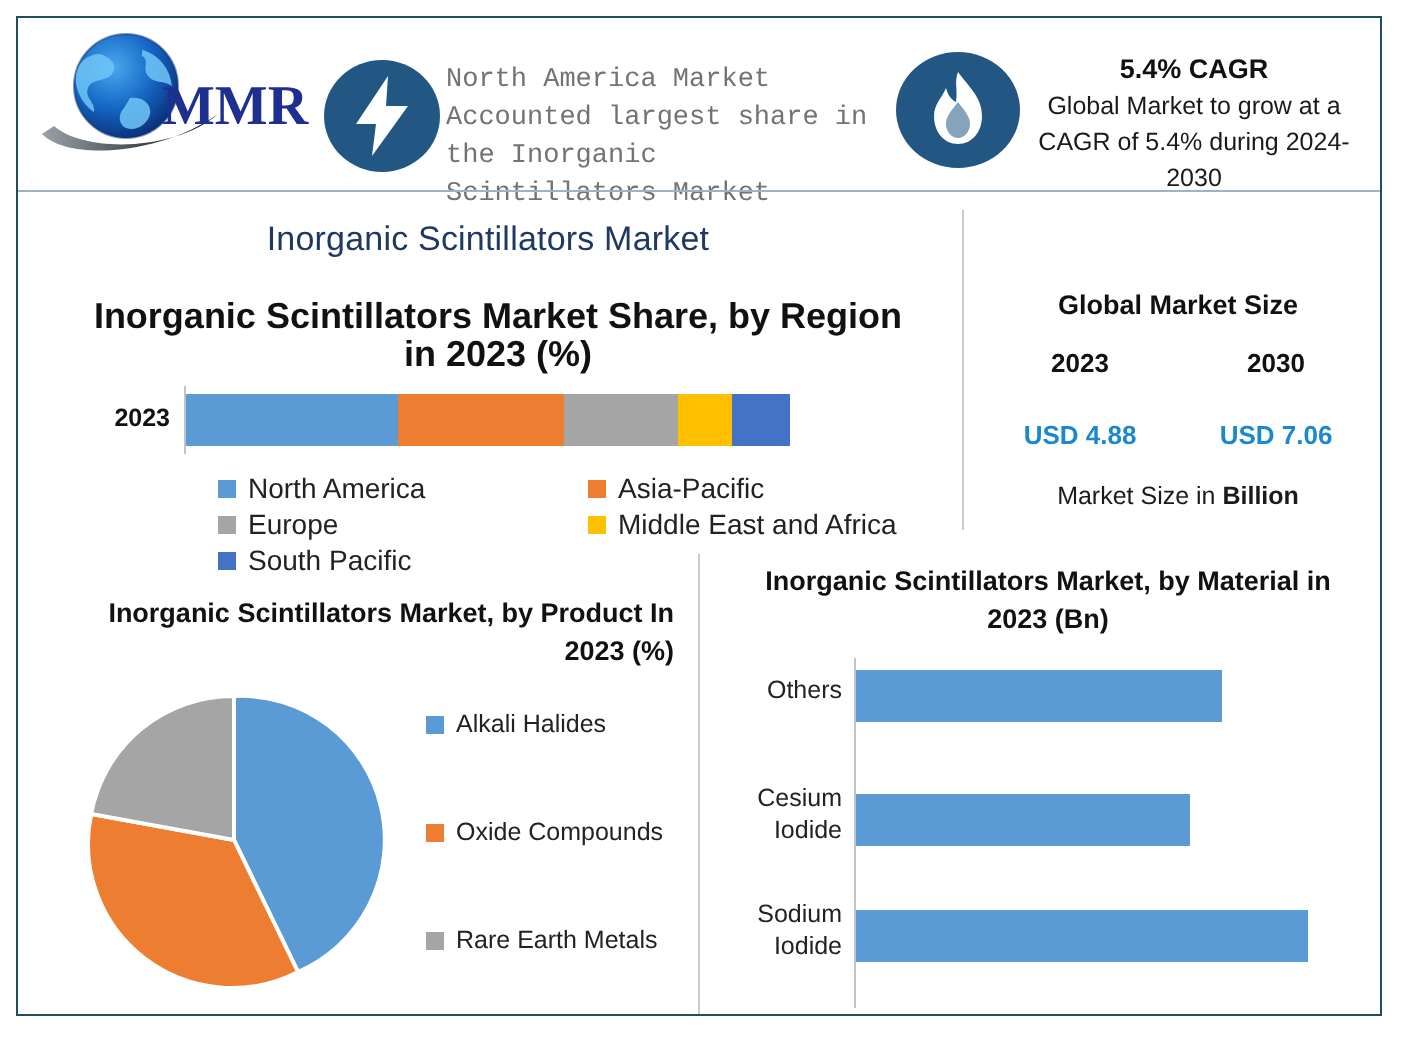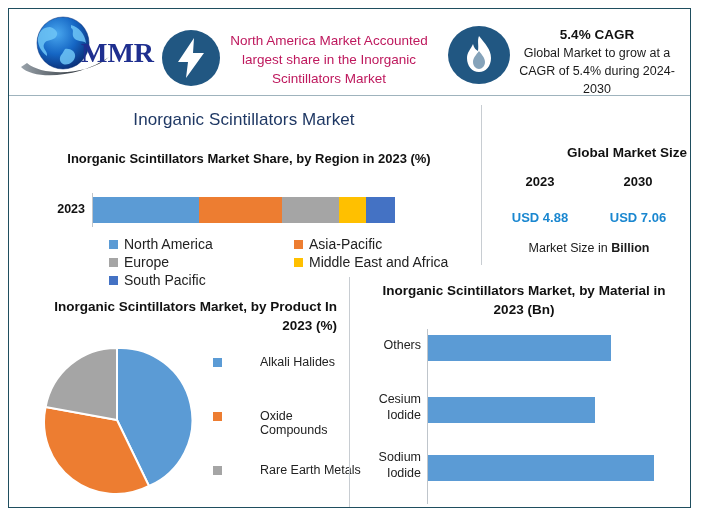--- a/index.html
+++ b/index.html
@@ -17,76 +17,76 @@
   #logo svg{display:block;}
 
   .kpi-icon{position:absolute;}
   .kpi-icon svg{display:block;}
 
   #bolt-icon{left:152px;top:20px;width:60px;height:58px;}
   #flame-icon{left:438px;top:16px;width:64px;height:60px;}
 
   #bolt-text{
     position:absolute;left:214px;top:22px;width:212px;
-    text-align:center;font-size:13.5px;line-height:19px;color:#be185d;
+    text-align:left;font-size:13.5px;line-height:19px;color:#737373;font-family:Liberation Mono, monospace;
   }
   #cagr-block{position:absolute;left:500px;top:16px;width:176px;text-align:center;}
   #cagr-title{font-size:13.5px;font-weight:bold;color:#111111;line-height:19px;}
   #cagr-desc{font-size:12.5px;line-height:18px;color:#1a1a1a;}
 
   
   #main-title{
     position:absolute;left:0;top:101px;width:470px;text-align:center;
     font-size:17px;font-weight:normal;color:#1f3864;letter-spacing:.1px;
   }
 
   
   .vline{position:absolute;width:1px;background:#c8cdd2;}
   .hline{position:absolute;height:1px;background:#9fb3bd;}
 
   
   #region-panel{position:absolute;left:10px;top:140px;width:460px;height:145px;}
   #region-title{
     width:420px;margin:0 auto;text-align:center;
-    font-size:13px;font-weight:bold;color:#111;line-height:19px;
+    font-size:18px;font-weight:bold;color:#111;line-height:19px;
   }
   #region-chart{position:absolute;left:0;top:44px;width:460px;height:40px;}
   #region-year{
     position:absolute;left:18px;top:9px;width:48px;text-align:right;
     font-size:12.5px;font-weight:bold;color:#111;
   }
   #region-axis{position:absolute;left:73px;top:0;width:1px;height:34px;background:#bfc5cb;}
   #region-bar{position:absolute;left:74px;top:4px;height:26px;display:flex;}
   #region-bar div{height:100%;}
 
   #region-legend{
     position:absolute;left:90px;top:86px;width:370px;
     display:flex;flex-wrap:wrap;
   }
   .leg{display:flex;align-items:center;width:50%;height:18px;font-size:14px;color:#222;}
   .leg .sw{width:9px;height:9px;margin-right:6px;flex:none;}
 
   
   #gms{position:absolute;left:482px;top:136px;width:196px;text-align:center;}
-  #gms-title{font-size:13.5px;font-weight:bold;color:#111;text-align:right;}
+  #gms-title{font-size:13.5px;font-weight:bold;color:#111;}
   #gms-years{display:flex;margin-top:14px;font-size:13px;font-weight:bold;color:#111;}
   #gms-vals{display:flex;margin-top:21px;font-size:13px;font-weight:bold;color:#1a87d0;}
   #gms-years div,#gms-vals div{width:50%;}
   #gms-foot{margin-top:16px;font-size:12.5px;color:#1a1a1a;}
   #gms-foot b{font-weight:bold;}
 
   
   #pie-panel{position:absolute;left:8px;top:288px;width:340px;height:210px;}
   #pie-title{
     width:300px;margin:0 auto;text-align:right;
     font-size:13.5px;font-weight:bold;color:#111;line-height:19px;
   }
   #pie-svg{position:absolute;left:22px;top:48px;}
   #pie-legend{position:absolute;left:196px;top:58px;width:150px;}
-  .pleg{display:flex;align-items:flex-start;height:54px;font-size:12.5px;color:#222;gap:32px;}
+  .pleg{display:flex;align-items:flex-start;height:54px;font-size:12.5px;color:#222;}
   .pleg .sw{width:9px;height:9px;margin-right:6px;margin-top:3px;flex:none;}
 
   
   #mat-panel{position:absolute;left:350px;top:272px;width:330px;height:226px;}
   #mat-title{
     width:290px;margin:0 auto;text-align:center;
     font-size:13.5px;font-weight:bold;color:#111;line-height:19px;
   }
   #mat-plot{position:absolute;left:0;top:48px;width:330px;height:175px;}
   #mat-axis{position:absolute;left:68px;top:0;width:1px;height:175px;background:#bfc5cb;}

